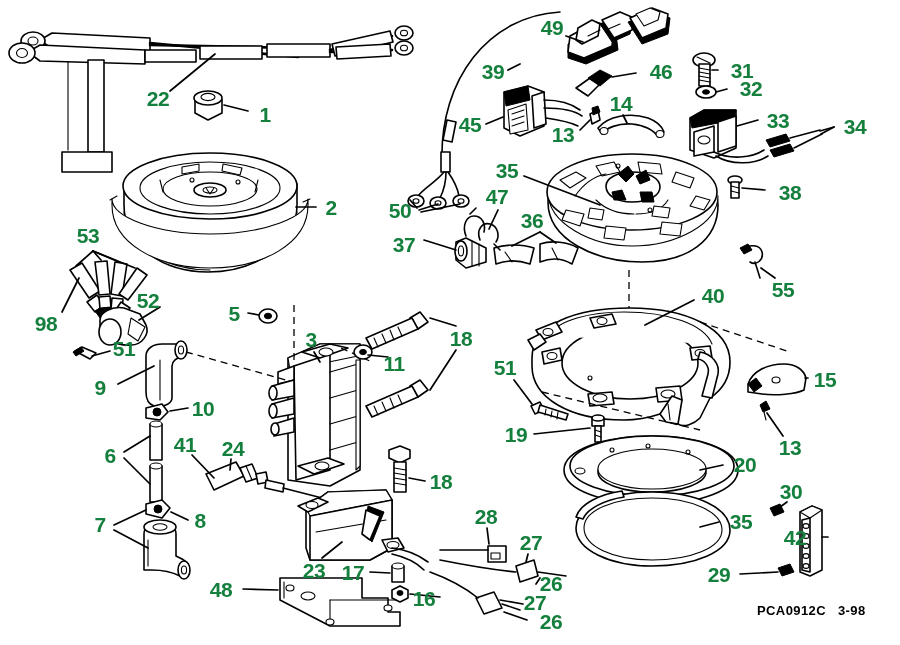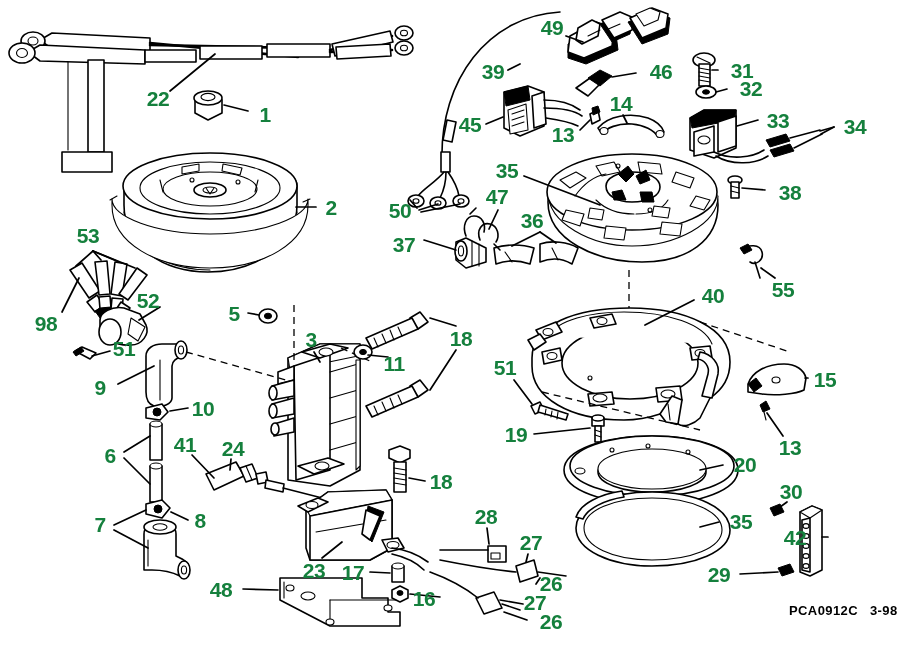--- a/index.html
+++ b/index.html
@@ -705,15 +705,15 @@
   <div class="callout" style="left:552px; top:27px;">49</div>
   <div class="callout" style="left:400px; top:210px;">50</div>
   <div class="callout" style="left:124px; top:348px;">51</div>
   <div class="callout" style="left:148px; top:300px;">52</div>
   <div class="callout" style="left:88px;  top:235px;">53</div>
   <div class="callout" style="left:46px;  top:323px;">98</div>
   <div class="callout" style="left:783px; top:289px;">55</div>
   <div class="callout" style="left:551px; top:621px;">26</div>
   <div class="callout" style="left:535px; top:602px;">27</div>
 
-  <div id="drawing-code" style="left:789px; top:603px;">PCA0912C   3-98</div>
+  <div id="drawing-code" style="left:757px; top:603px;">PCA0912C   3-98</div>
 
 </div>
 
 </body></html>

